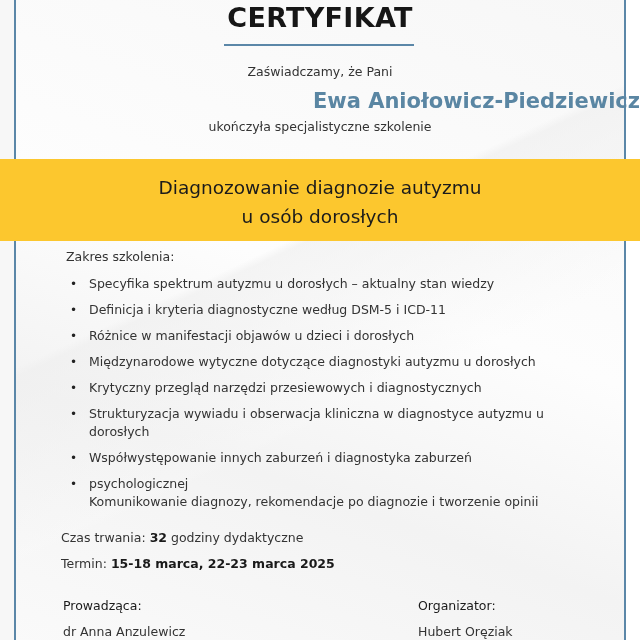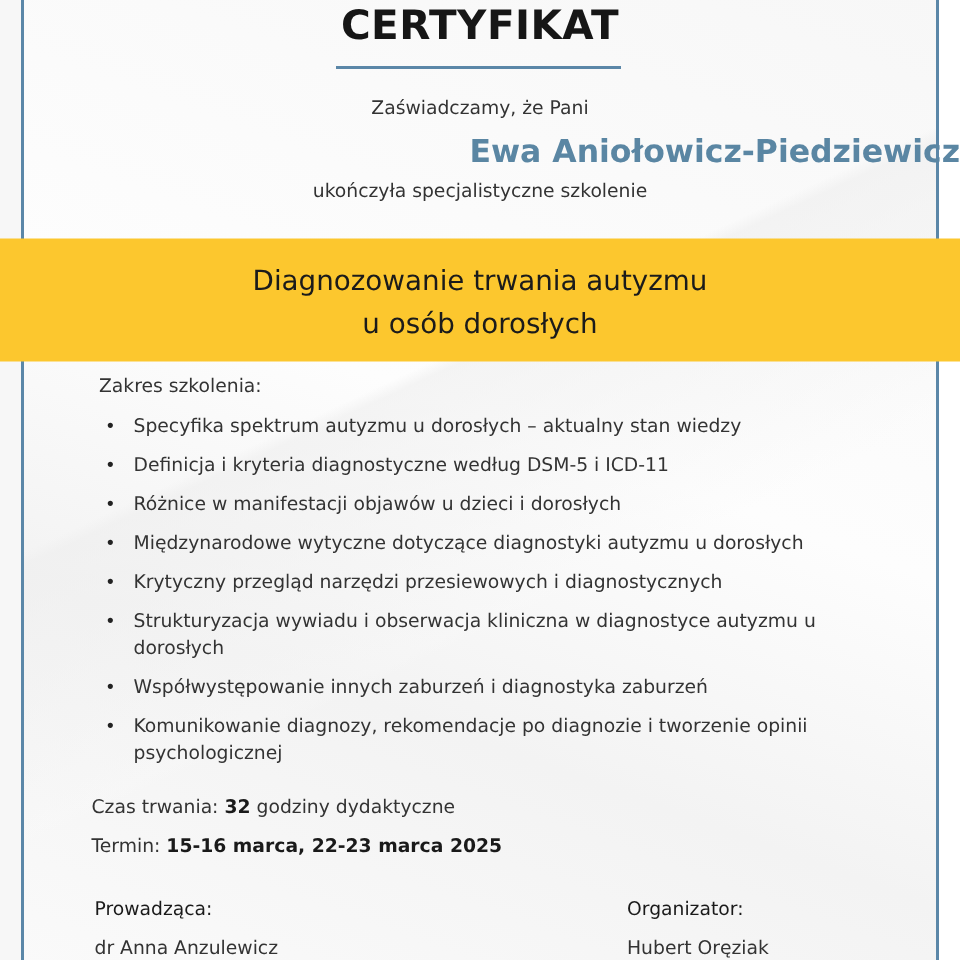--- a/index.html
+++ b/index.html
@@ -93,21 +93,21 @@
 
 <div class="title">CERTYFIKAT</div>
 <div class="title-rule"></div>
 
 <div class="attest">Zaświadczamy, że Pani</div>
 <div class="name">Ewa Aniołowicz-Piedziewicz</div>
 <div class="completed">ukończyła specjalistyczne szkolenie</div>
 
 <div class="band"></div>
 <div class="band-title">
-  <div>Diagnozowanie trwania autyzmu</div>
+  <div>Diagnozowanie diagnozie autyzmu</div>
   <div>u osób dorosłych</div>
 </div>
 
 <div class="scope-label">Zakres szkolenia:</div>
 
 <ul class="items">
   <li class="item">
     <span class="bullet">•</span>
     <div>Specyfika spektrum autyzmu u dorosłych – aktualny stan wiedzy</div>
   </li>
@@ -130,33 +130,33 @@
   <li class="item">
     <span class="bullet">•</span>
     <div>Strukturyzacja wywiadu i obserwacja kliniczna w diagnostyce autyzmu u dorosłych</div>
   </li>
   <li class="item">
     <span class="bullet">•</span>
     <div>Współwystępowanie innych zaburzeń i diagnostyka zaburzeń</div>
   </li>
   <li class="item">
     <span class="bullet">•</span>
+    <div>psychologicznej</div>
     <div>Komunikowanie diagnozy, rekomendacje po diagnozie i tworzenie opinii</div>
-    <div>psychologicznej</div>
   </li>
 </ul>
 
 <div class="meta duration">
   <span>Czas trwania:</span>
   <b>32</b>
   <span>godziny dydaktyczne</span>
 </div>
 
 <div class="meta term">
   <span>Termin:</span>
-  <b>15-16 marca, 22-23 marca 2025</b>
+  <b>15-18 marca, 22-23 marca 2025</b>
 </div>
 
 <div class="sig-label lead">Prowadząca:</div>
 <div class="sig-name lead">dr Anna Anzulewicz</div>
 
 <div class="sig-label org">Organizator:</div>
 <div class="sig-name org">Hubert Oręziak</div>
 
 </body></html>

